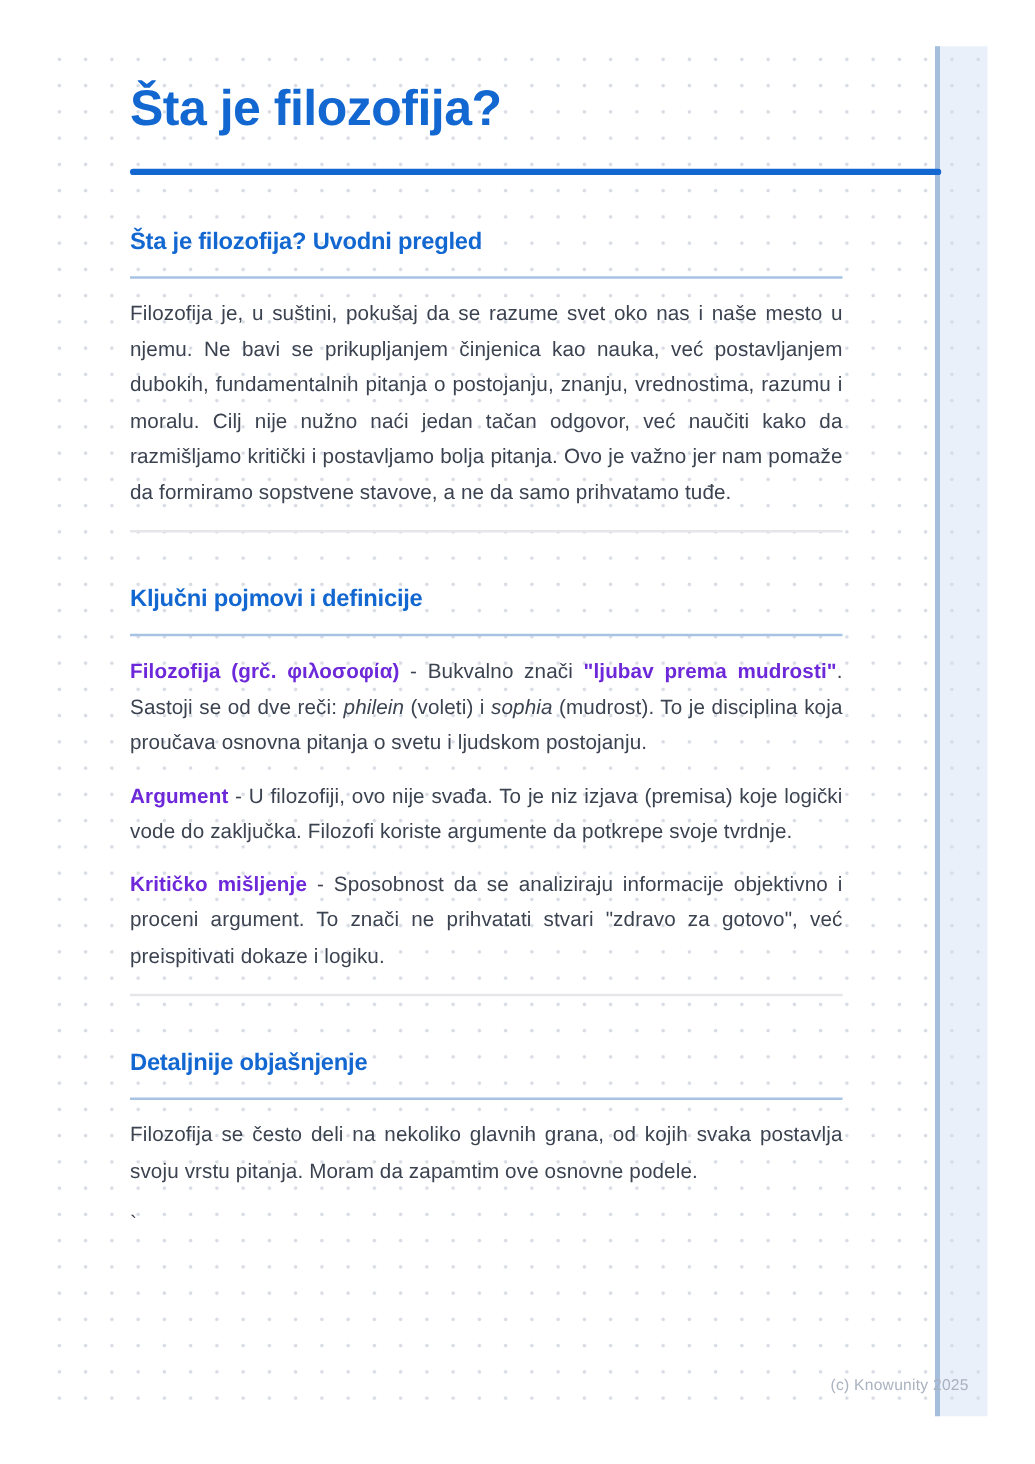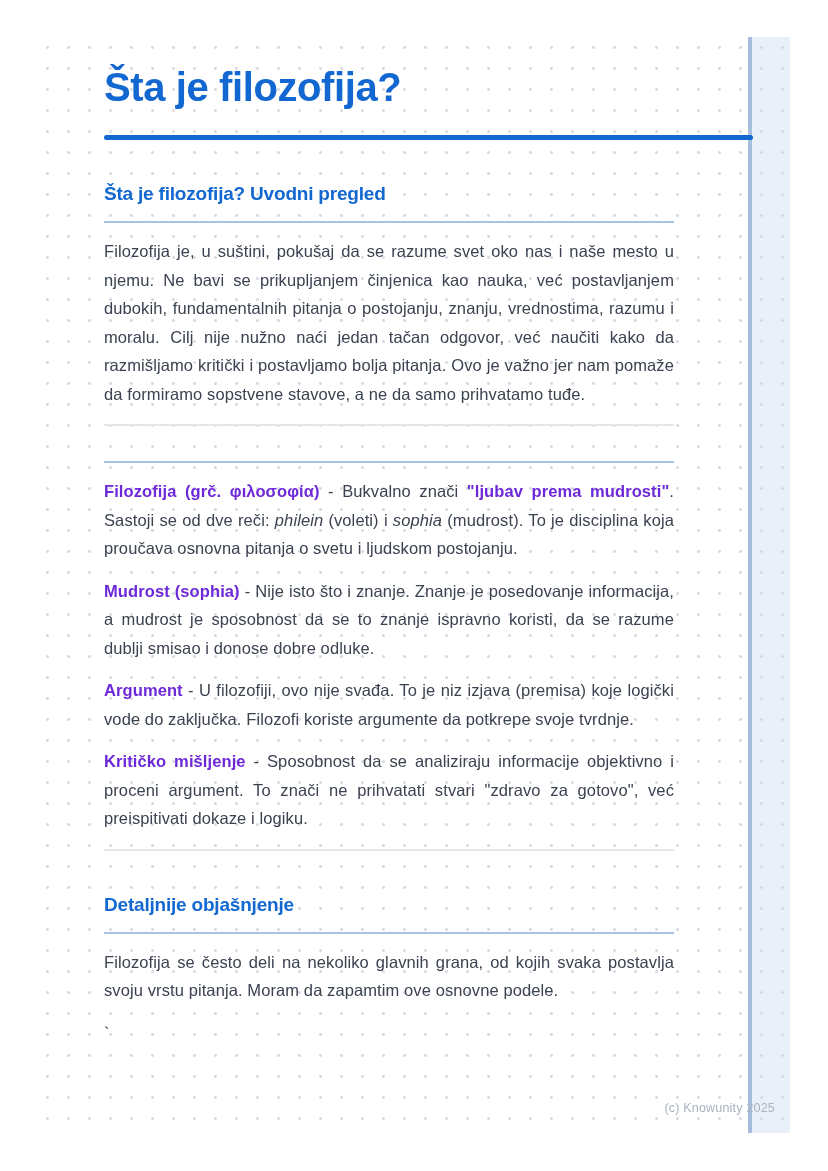--- a/index.html
+++ b/index.html
@@ -70,23 +70,23 @@
 <div class="dot-grid"></div>
 
 <main class="content">
   <h1 class="page-title">Šta je filozofija?</h1>
   <div class="title-rule"></div>
   <div id="sections-root">
       <h2 class="section-heading">Šta je filozofija? Uvodni pregled</h2>
       <div class="h2-underline"></div>
       <p class="para"><span>Filozofija je, u suštini, pokušaj da se razume svet oko nas i naše mesto u njemu. Ne bavi se prikupljanjem činjenica kao nauka, već postavljanjem dubokih, fundamentalnih pitanja o postojanju, znanju, vrednostima, razumu i moralu. Cilj nije nužno naći jedan tačan odgovor, već naučiti kako da razmišljamo kritički i postavljamo bolja pitanja. Ovo je važno jer nam pomaže da formiramo sopstvene stavove, a ne da samo prihvatamo tuđe.</span></p>
       <div class="divider"></div>
+      <h2 class="section-heading">Ključni pojmovi i definicije</h2>
       <div class="h2-underline"></div>
       <p class="para"><strong>Filozofija (grč. φιλοσοφία)</strong><span> - Bukvalno znači </span><strong>"ljubav prema mudrosti"</strong><span>. Sastoji se od dve reči: </span><em>philein</em><span> (voleti) i </span><em>sophia</em><span> (mudrost). To je disciplina koja proučava osnovna pitanja o svetu i ljudskom postojanju.</span></p>
-      <p class="para"><strong>Mudrost (sophia)</strong><span> - Nije isto što i znanje. Znanje je posedovanje informacija, a mudrost je sposobnost da se to znanje ispravno koristi, da se razume dublji smisao i donose dobre odluke.</span></p>
       <p class="para"><strong>Argument</strong><span> - U filozofiji, ovo nije svađa. To je niz izjava (premisa) koje logički vode do zaključka. Filozofi koriste argumente da potkrepe svoje tvrdnje.</span></p>
       <p class="para"><strong>Kritičko mišljenje</strong><span> - Sposobnost da se analiziraju informacije objektivno i proceni argument. To znači ne prihvatati stvari "zdravo za gotovo", već preispitivati dokaze i logiku.</span></p>
       <div class="divider"></div>
       <h2 class="section-heading">Detaljnije objašnjenje</h2>
       <div class="h2-underline"></div>
       <p class="para"><span>Filozofija se često deli na nekoliko glavnih grana, od kojih svaka postavlja svoju vrstu pitanja. Moram da zapamtim ove osnovne podele.</span></p>
       <p class="para"><span>`</span></p>
     </div>
 </main>
 

